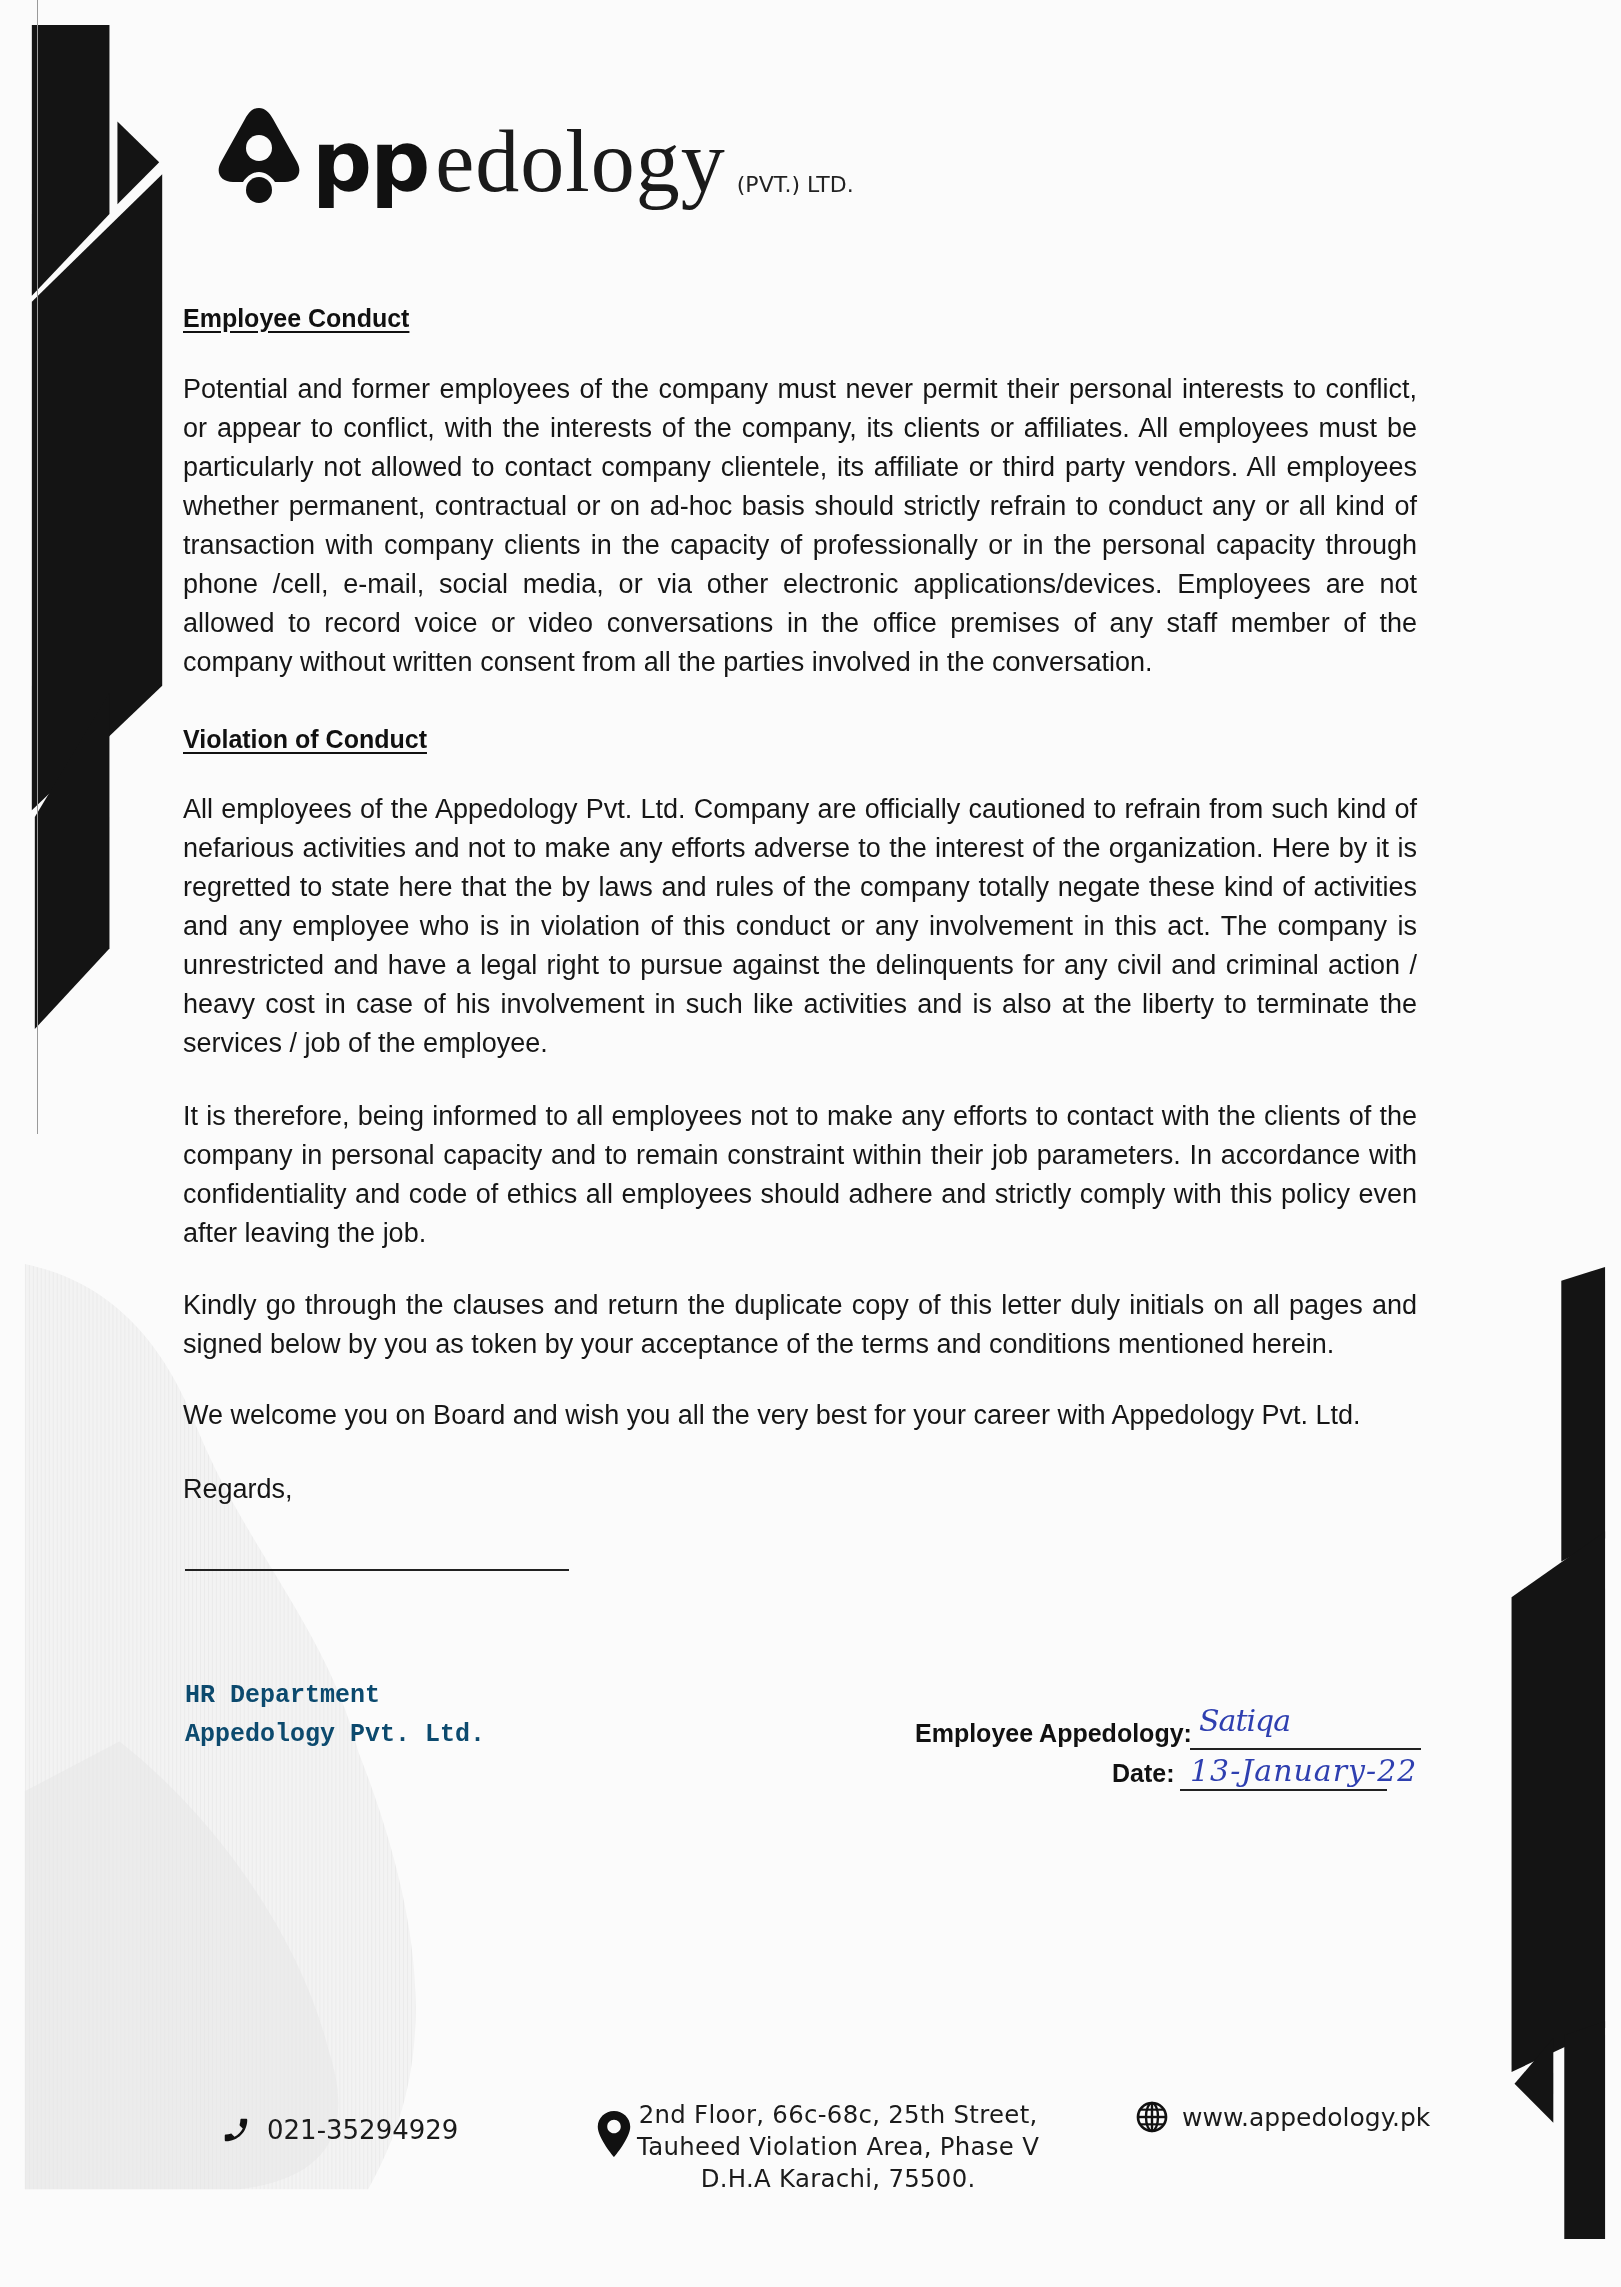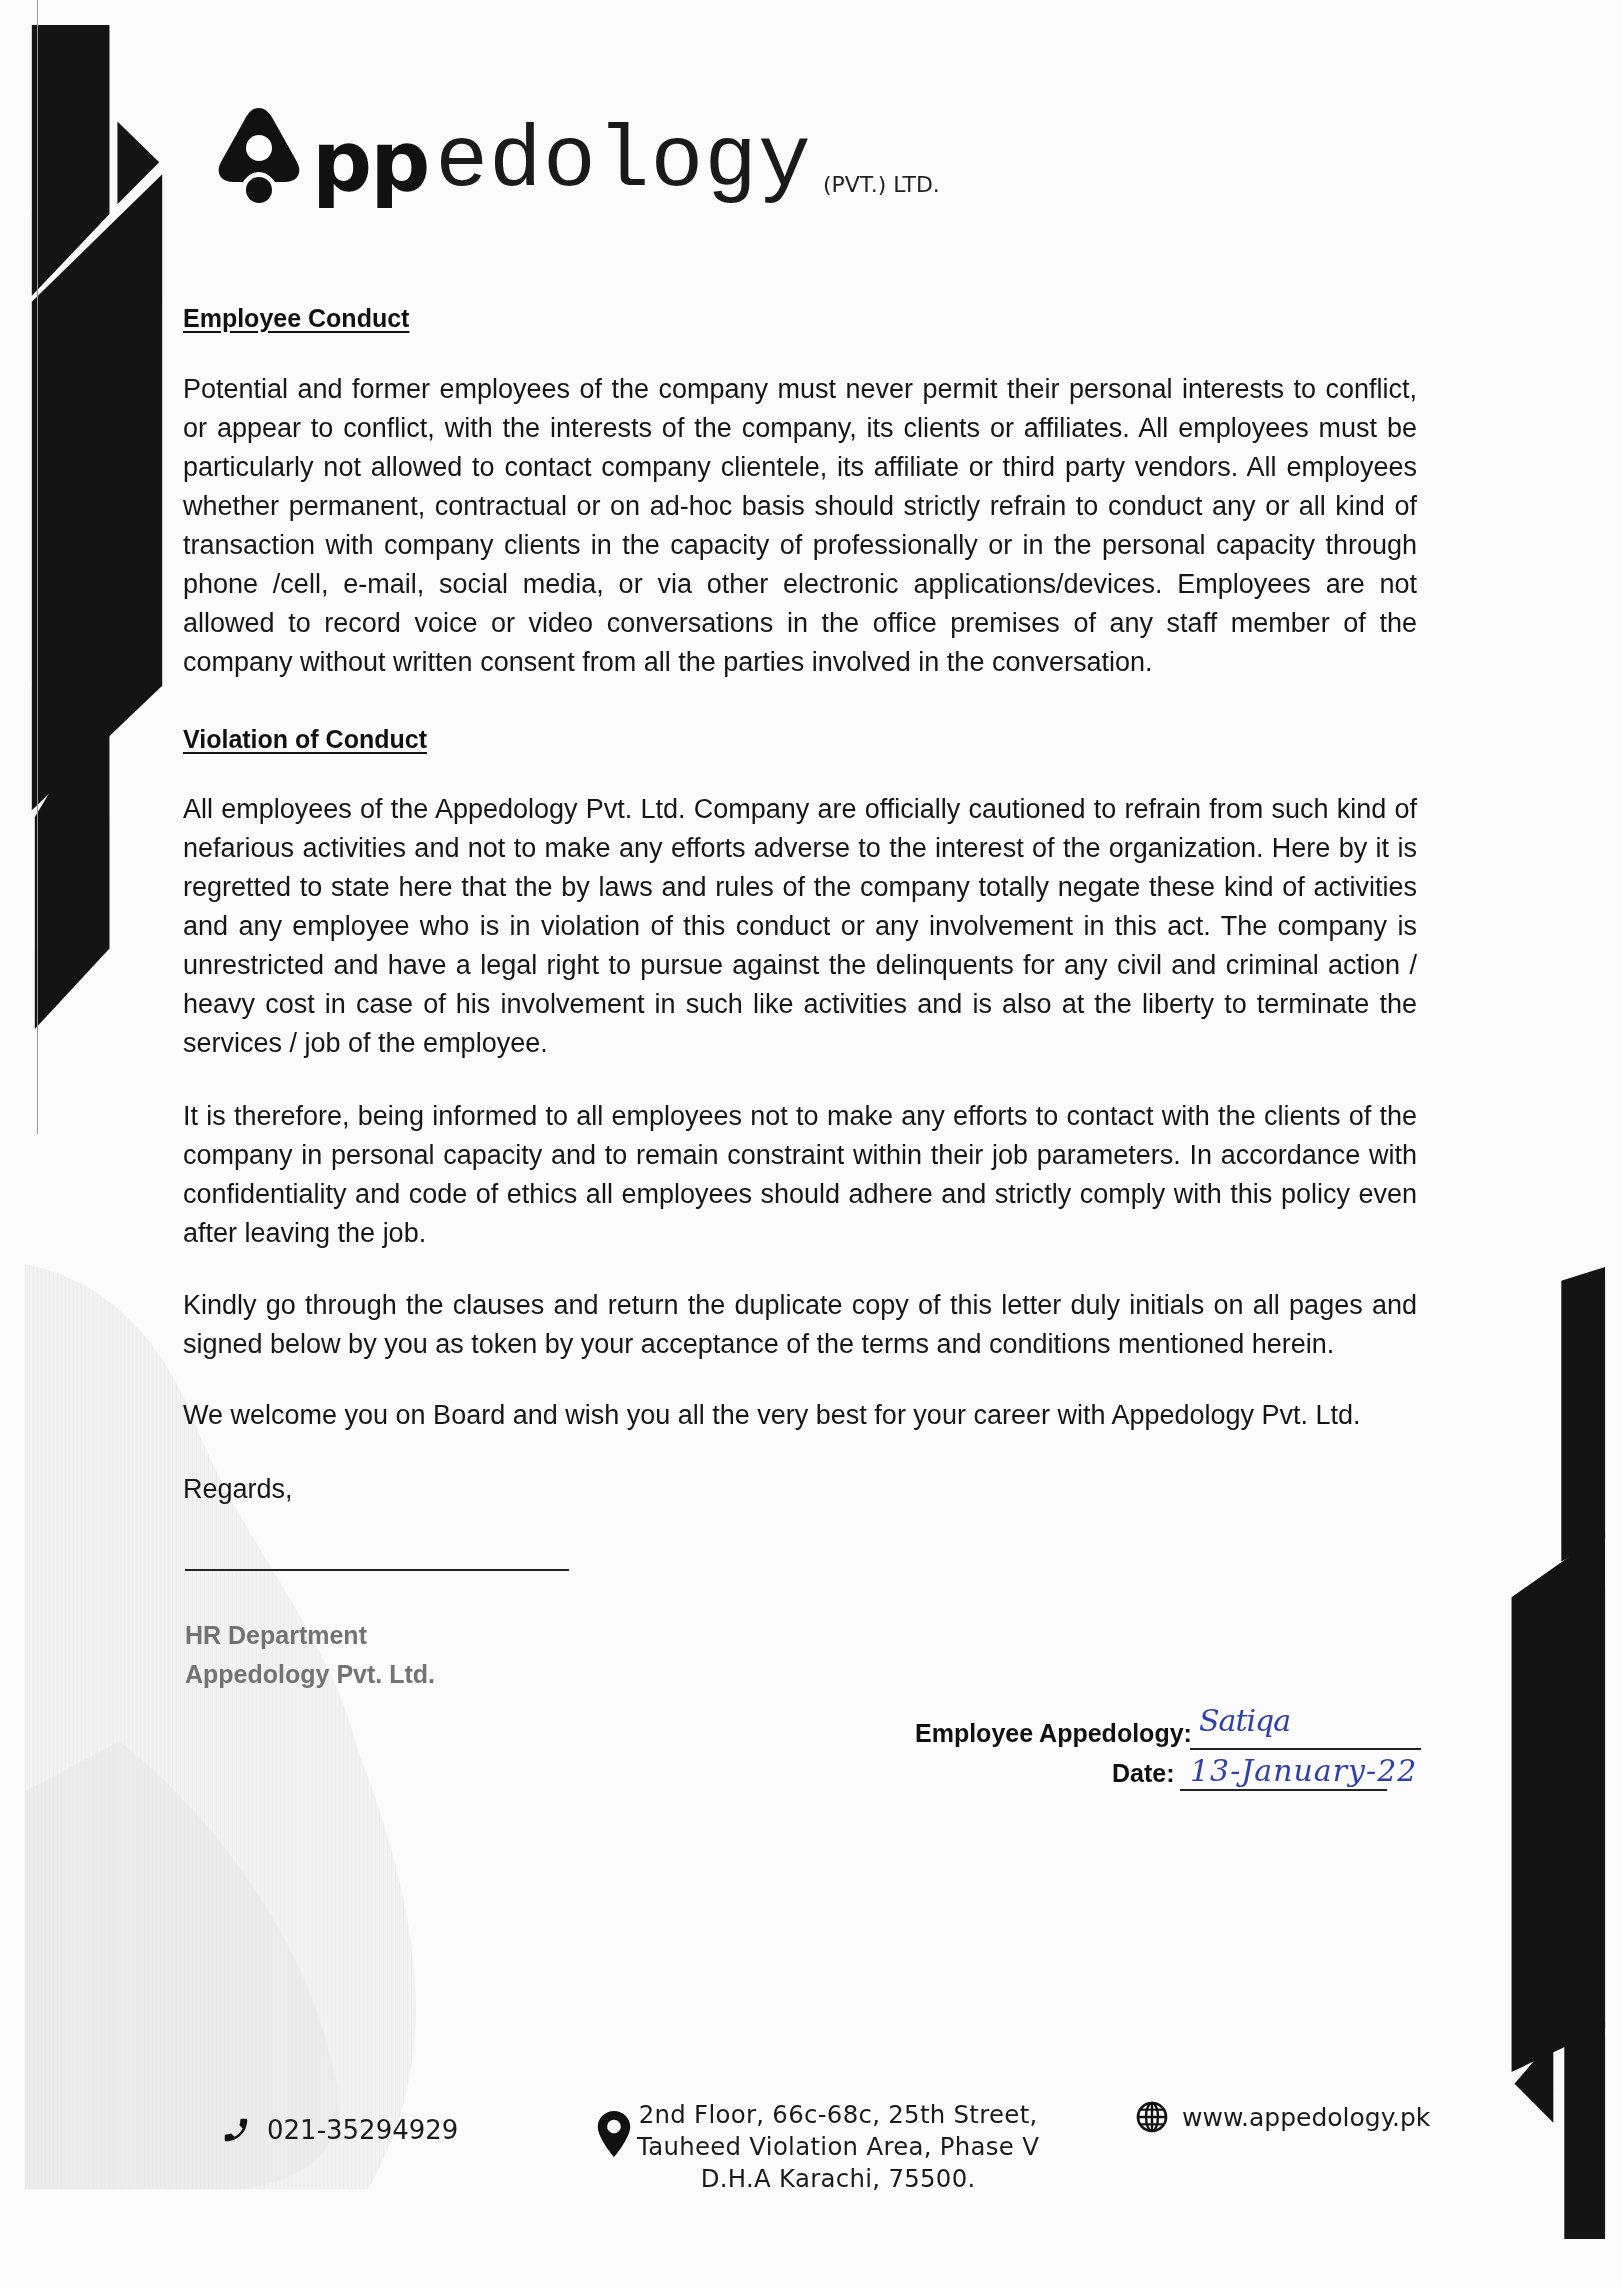--- a/index.html
+++ b/index.html
@@ -8,35 +8,35 @@
     background: #fbfbfb;
     font-family: "Liberation Sans", sans-serif;
     color: #151515;
   }
   .deco { position: absolute; left: 0; top: 0; width: 1622px; height: 2288px; pointer-events: none; }
   .scanline { position: absolute; left: 37px; top: 0; width: 1px; height: 1134px; background: #9a9a9a; }
 
   .logo { position: absolute; left: 217px; top: 95px; height: 109px; display: flex; align-items: flex-end; gap: 7px; }
   .logo-mark { width: 84px; height: 98px; margin-right: 4px; }
   .logo-bold { font-family: "DejaVu Sans", sans-serif; font-weight: bold; font-size: 84px; line-height: 84px; letter-spacing: -2px; color: #111; }
-  .logo-thin { font-family: Liberation Mono, monospace; font-weight: normal; font-size: 88px; line-height: 84px; color: #1a1a1a; letter-spacing: 1px; -webkit-text-stroke: 0; font-stretch: condensed; }
+  .logo-thin { font-family: Liberation Serif, serif; font-weight: normal; font-size: 88px; line-height: 84px; color: #1a1a1a; letter-spacing: 1px; -webkit-text-stroke: 0; font-stretch: condensed; }
   .logo-thin { font-weight: 200; }
   .logo-suffix { font-family: "DejaVu Sans", sans-serif; font-size: 22px; line-height: 30px; margin-left: 4px; margin-bottom: 4px; color: #222; }
 
   .content { position: absolute; left: 183px; top: 0; width: 1234px; }
   .heading {
     position: absolute; left: 0; font-weight: bold; font-size: 25px;
     text-decoration: underline; text-underline-offset: 4px; color: #111;
   }
   .para {
     position: absolute; left: 0; width: 1234px;
     font-size: 27px; line-height: 39px; text-align: justify; color: #161616;
   }
   .sig-line { position: absolute; left: 2px; top: 1569px; width: 384px; height: 2px; background: #222; }
-  .hr-block { position: absolute; left: 2px; top: 1616px; font-weight: bold; font-size: 25px; line-height: 39px; color: #737373; }
+  .hr-block { position: absolute; left: 2px; top: 1676px; font-weight: bold; font-size: 25px; line-height: 39px; color: #0c4a6e; font-family: Liberation Mono, monospace; }
 
   .emp-sign { position: absolute; left: 915px; top: 1719px; font-weight: bold; font-size: 25px; color: #111; }
   .emp-sign-line { position: absolute; left: 1190px; top: 1748px; width: 231px; height: 2px; background: #222; }
   .date-label { position: absolute; left: 1112px; top: 1759px; font-weight: bold; font-size: 25px; color: #111; }
   .date-line { position: absolute; left: 1180px; top: 1789px; width: 207px; height: 2px; background: #222; }
   .handwriting { position: absolute; color: #2e3fb0; font-family: "DejaVu Serif", serif; font-style: italic; }
   .hw-sign { left: 1199px; top: 1703px; font-size: 30px; letter-spacing: -1px; }
   .hw-date { left: 1190px; top: 1753px; font-size: 30px; letter-spacing: 1px; }
 
   .footer { position: absolute; top: 2099px; left: 0; width: 1622px; height: 109px; font-family: "DejaVu Sans", sans-serif; color: #1b1b1b; }

